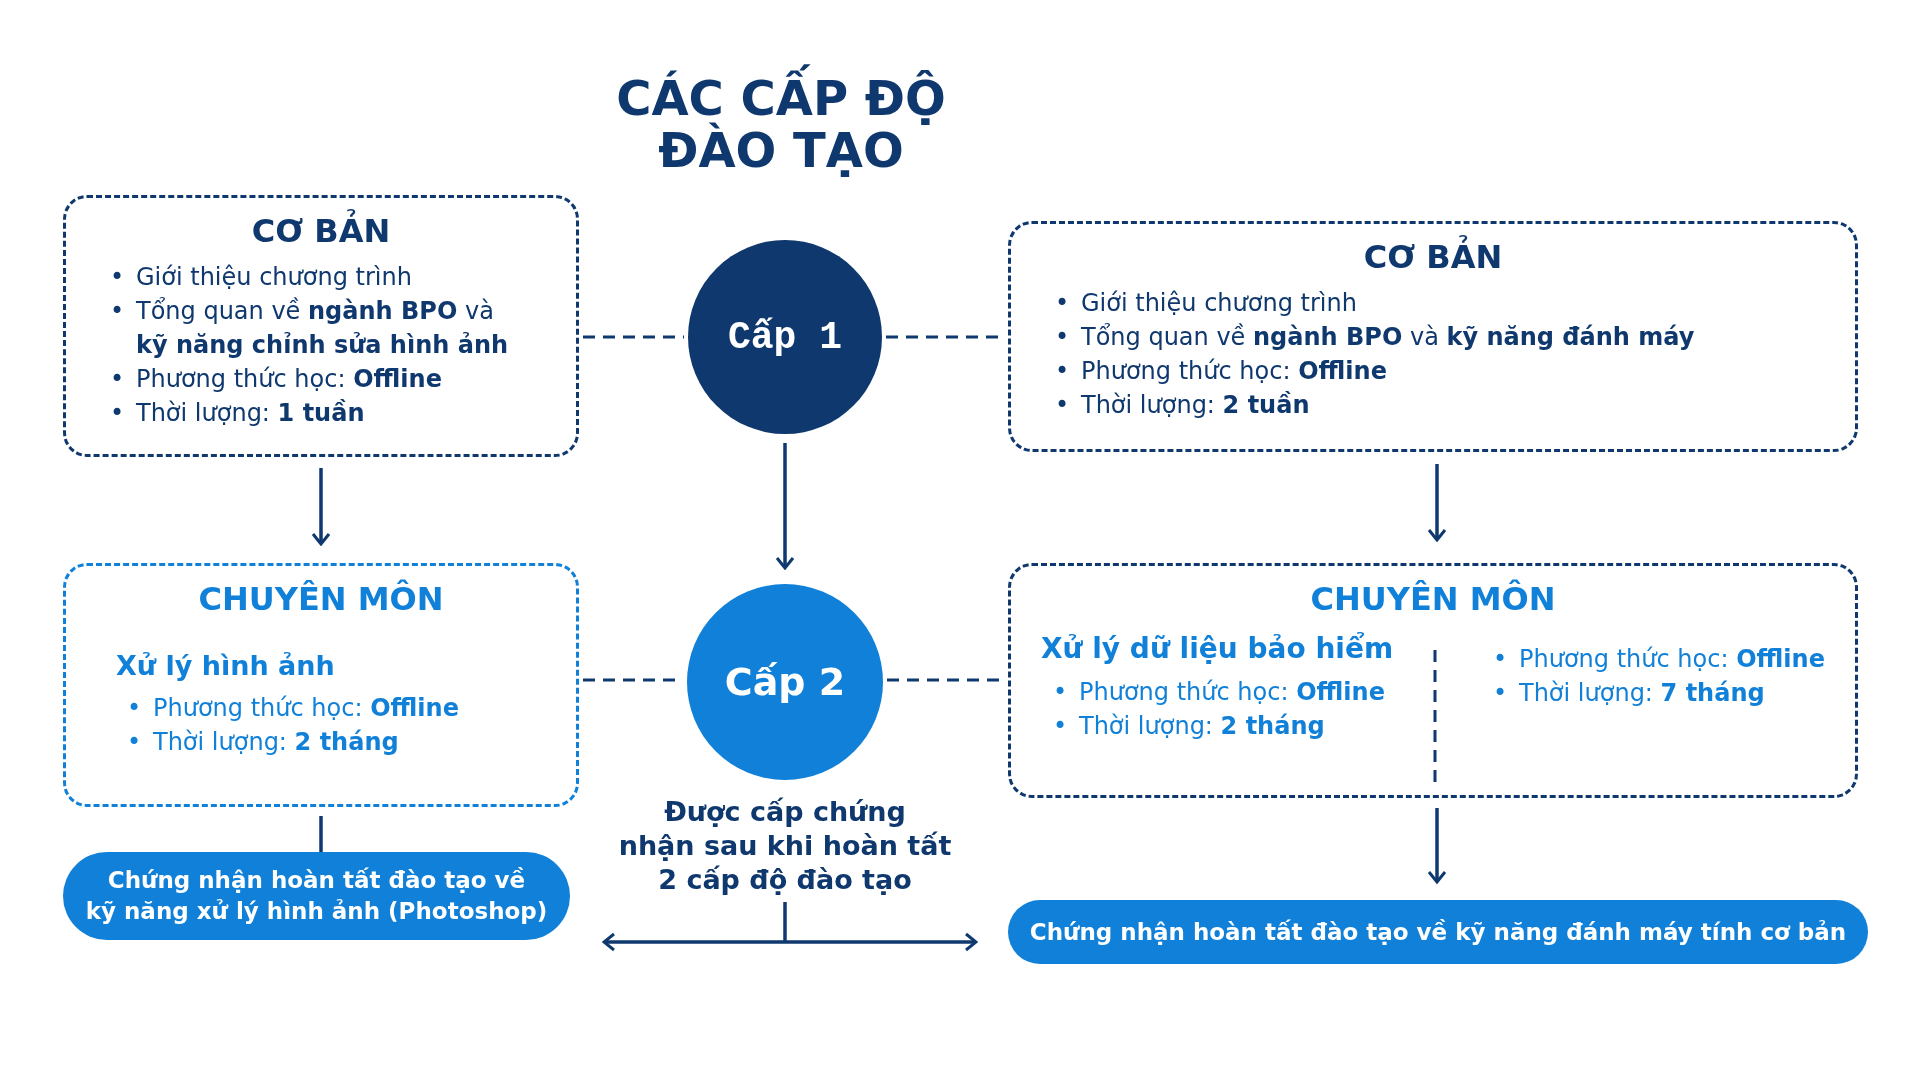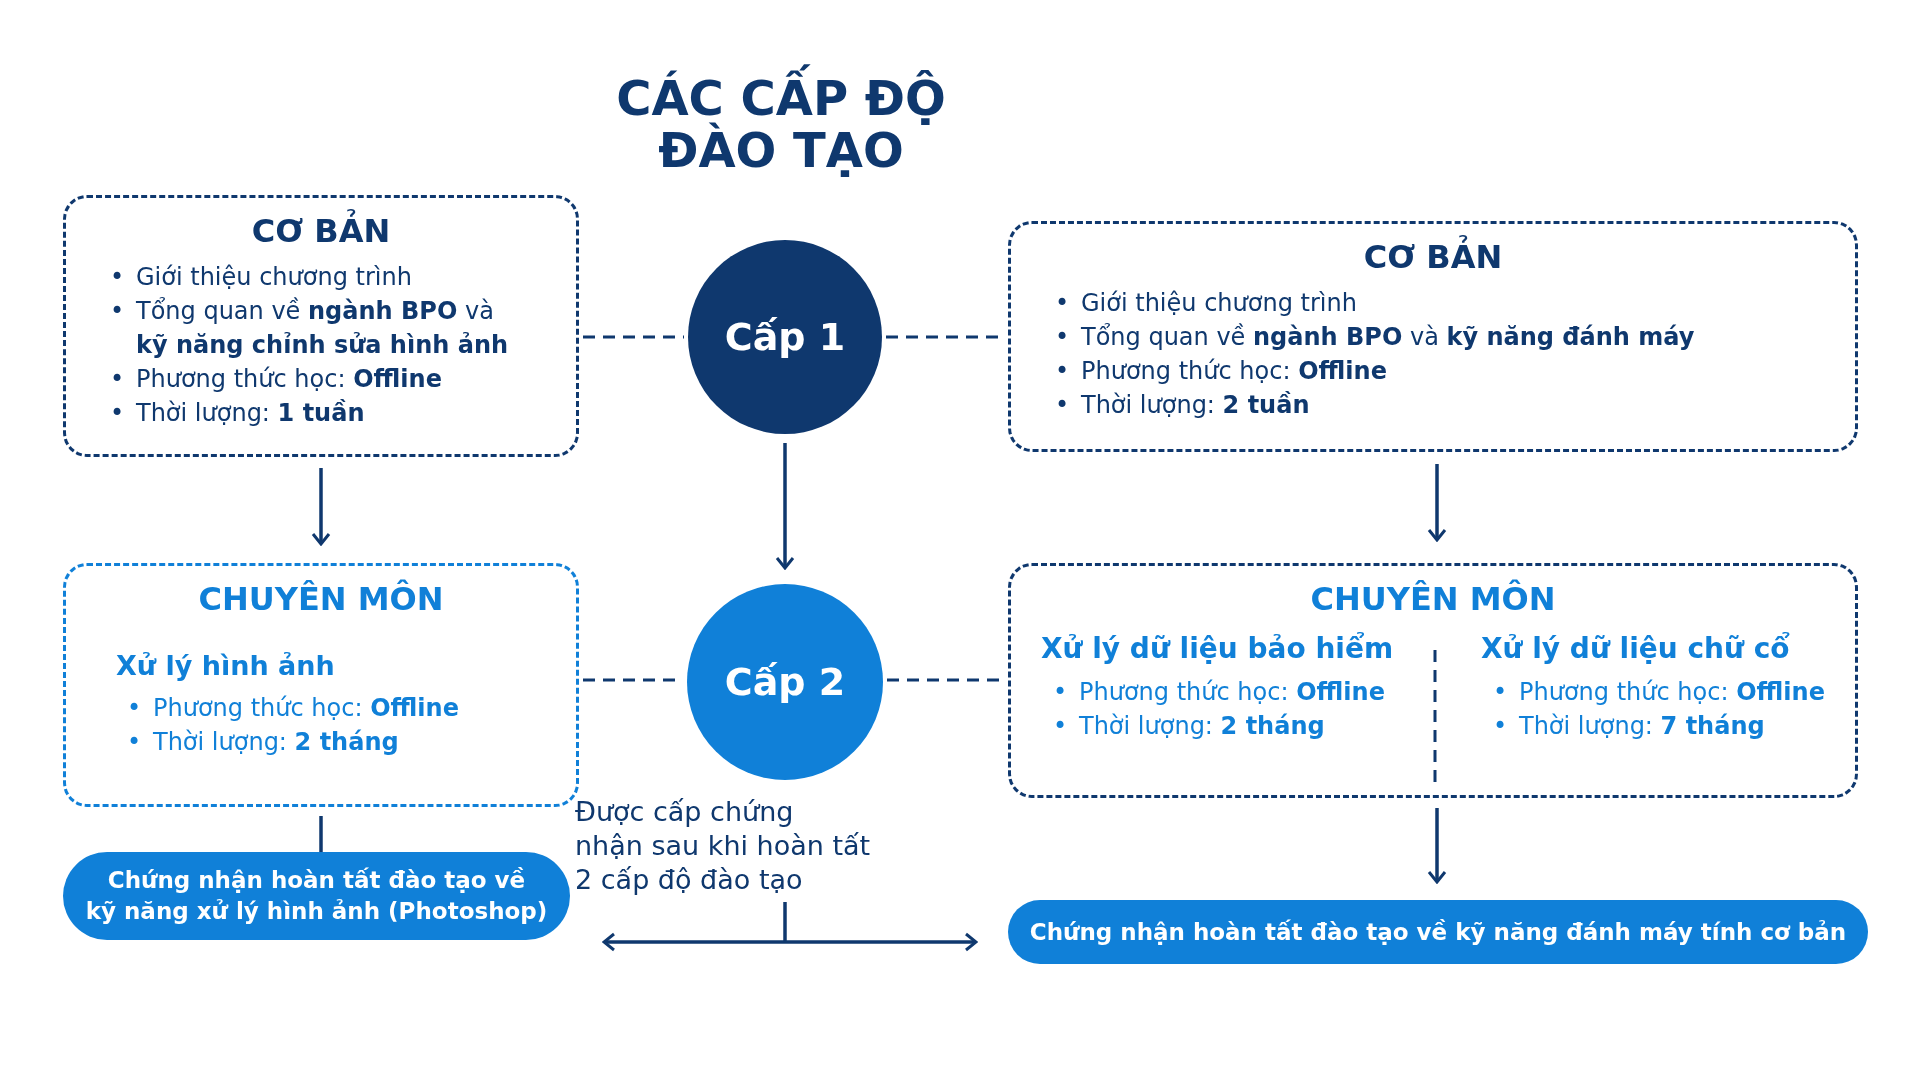--- a/index.html
+++ b/index.html
@@ -35,25 +35,25 @@
   .cols { display:flex; margin-top:14px; color:var(--blue); }
   .col1 { width:427px; padding-left:30px; }
   .col2 { flex:1; padding-left:43px; }
   .prog-name { font-weight:bold; font-size:28px; color:var(--blue); }
   .cols ul.bullets { margin:10px 6px 0 8px; }
   .circle {
     position:absolute; border-radius:50%; color:var(--text_on_fill);
     font-weight:bold; font-size:38px;
     display:flex; align-items:center; justify-content:center;
   }
-  .circle-1 { left:688px; top:240px; width:194px; height:194px; background:var(--navy); }
+  .circle-1 { left:688px; top:240px; width:194px; height:194px; background:var(--navy);font-family:Liberation Mono, monospace; }
   .circle-2 { left:687px; top:584px; width:196px; height:196px; background:var(--blue); }
   .center-note {
     position:absolute; left:575px; top:795px; width:420px;
-    color:var(--navy); font-weight:normal;
+    text-align:center; color:var(--navy); font-weight:bold;
     font-size:27px; line-height:34px; white-space:pre-line;
   }
   .pill {
     position:absolute; background:var(--blue); color:var(--text_on_fill);
     font-weight:bold; border-radius:44px; font-size:23px; line-height:31px;
     display:flex; align-items:center; justify-content:center;
     text-align:center; white-space:pre-line; padding:0 12px;
   }
   .pill-left  { left:63px;   top:852px; width:507px; height:88px; }
   .pill-right { left:1008px; top:900px; width:860px; height:64px; }
@@ -129,21 +129,20 @@
     <div class="box-title blue">CHUYÊN MÔN</div>
     <div class="cols">
       <div class="col1">
         <div class="prog-name">Xử lý dữ liệu bảo hiểm</div>
         <ul class="bullets">
           <li class="bullet"><span>Phương thức học: </span><span class="b">Offline</span></li>
           <li class="bullet"><span>Thời lượng: </span><span class="b">2 tháng</span></li>
         </ul>
       </div>
       <div class="col2">
-        <div class="prog-name">Xử lý dữ liệu chữ cổ</div>
         <ul class="bullets">
           <li class="bullet"><span>Phương thức học: </span><span class="b">Offline</span></li>
           <li class="bullet"><span>Thời lượng: </span><span class="b">7 tháng</span></li>
         </ul>
       </div>
     </div>
   </div>
 
   <div class="circle circle-1">
     <span>Cấp 1</span>

